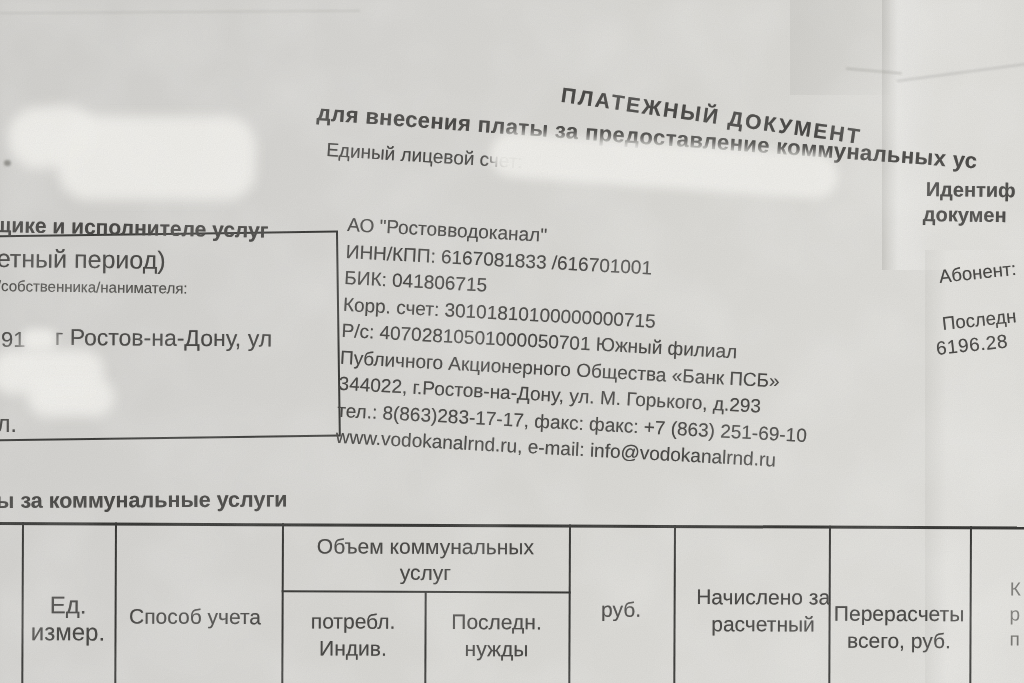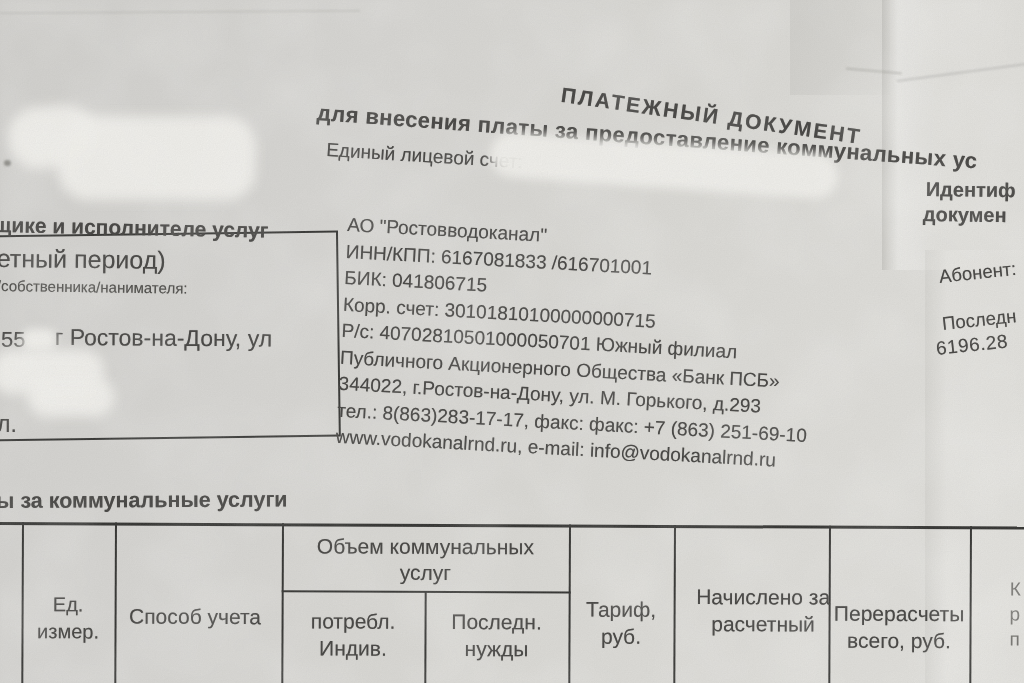--- a/index.html
+++ b/index.html
@@ -99,21 +99,21 @@
     <div>тел.: 8(863)283-17-17, факс: факс: +7 (863) 251-69-10</div>
     <div>www.vodokanalrnd.ru, e-mail: info@vodokanalrnd.ru</div>
   </div>
 
   <div class="t b payer-heading">щике и исполнителе услуг</div>
   <div class="payer-box"></div>
   <div class="redact r-tl-a"></div>
   <div class="redact r-tl-b"></div>
   <div class="t period">етный период)</div>
   <div class="t owner">/собственника/нанимателя:</div>
-  <div class="t addr-num">55</div>
+  <div class="t addr-num">91</div>
   <div class="redact r-addr-num"></div>
   <div class="t addr-city">г Ростов-на-Дону, ул</div>
   <div class="redact r-addr-a"></div>
   <div class="redact r-addr-b"></div>
   <div class="t frag-l">л.</div>
 
   <div class="t b idline1">Идентиф</div>
   <div class="t b idline2">докумен</div>
   <div class="t abonent">Абонент:</div>
   <div class="t posledn">Последн</div>
@@ -126,39 +126,38 @@
     <div class="vl" style="left:32px;"></div>
     <div class="vl" style="left:125px;"></div>
     <div class="vl" style="left:292px;"></div>
     <div class="vl" style="left:579px;"></div>
     <div class="vl" style="left:684px;"></div>
     <div class="vl" style="left:839px;"></div>
     <div class="vl" style="left:980px;"></div>
     <div class="vl" style="left:435px;top:67px;height:103px;"></div>
     <div class="hl" style="left:292px;top:67px;width:289px;height:2.4px;"></div>
 
-    <div class="cell" style="left:32px;top:69px;width:93px;font-size:20px;">
+    <div class="cell" style="left:32px;top:69px;width:93px;font-size:24px;">
       <div>Ед.</div>
       <div>измер.</div>
     </div>
     <div class="cell" style="left:125px;top:80px;width:161px;">Способ учета</div>
     <div class="cell" style="left:292px;top:10px;width:287px;line-height:26px;">
       <div>Объем коммунальных</div>
       <div>услуг</div>
     </div>
     <div class="cell" style="left:292px;top:84px;width:143px;">
       <div>потребл.</div>
       <div>Индив.</div>
     </div>
     <div class="cell" style="left:435px;top:84px;width:144px;">
       <div>Последн.</div>
       <div>нужды</div>
     </div>
     <div class="cell" style="left:579px;top:71px;width:105px;">
-      <div>Тариф,</div>
       <div>руб.</div>
     </div>
     <div class="cell" style="left:684px;top:58px;width:155px;margin-left:12px;">
       <div>Начислено за</div>
       <div>расчетный</div>
     </div>
     <div class="cell" style="left:839px;top:74px;width:141px;">
       <div>Перерасчеты</div>
       <div>всего, руб.</div>
     </div>

